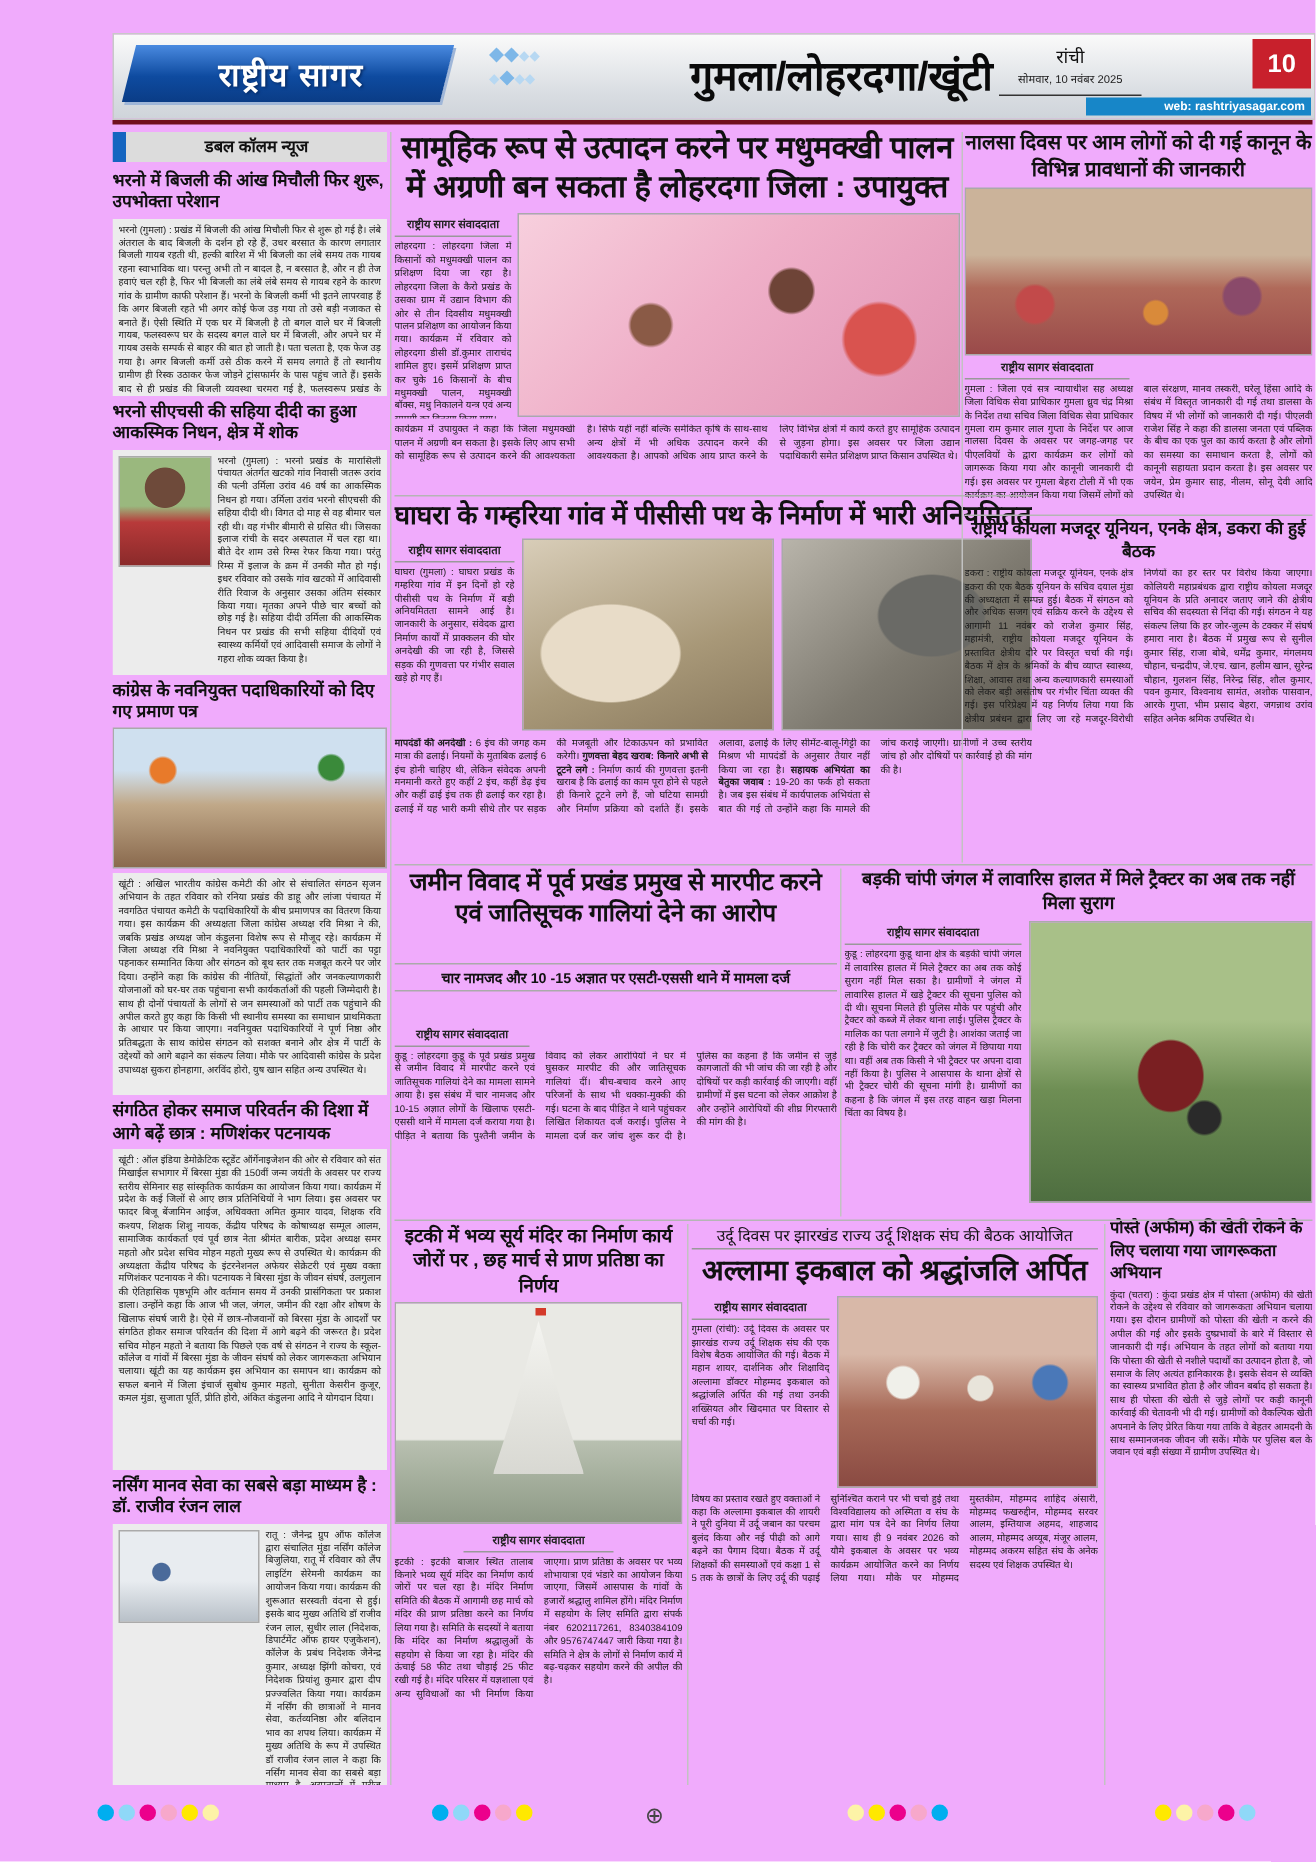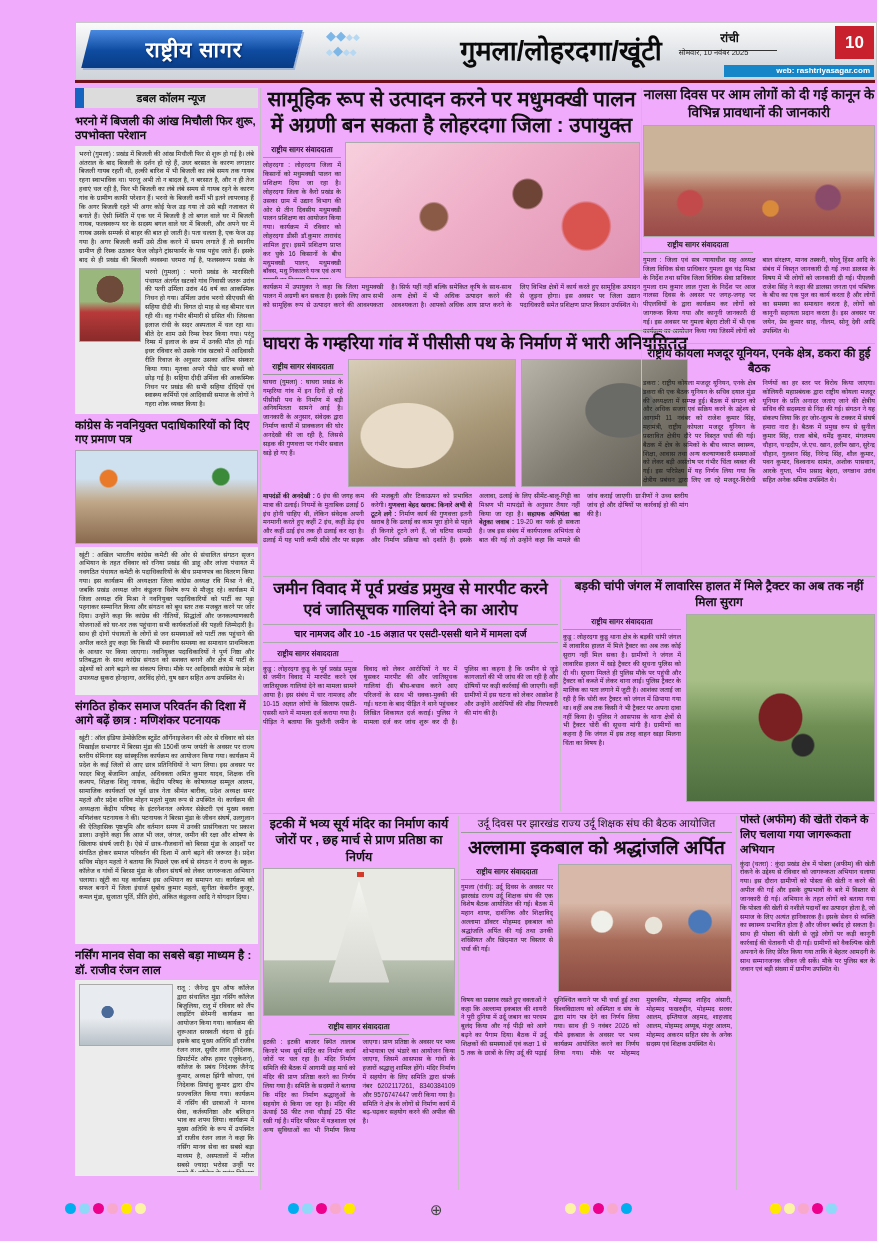--- a/index.html
+++ b/index.html
@@ -10,22 +10,22 @@
     background:linear-gradient(180deg,#fafafa,#d9dde2 70%,#cfd4da);border:1px solid #c8c8c8;}
   .logo-box{position:absolute;left:10px;top:7px;width:212px;height:38px;
     background:linear-gradient(180deg,#4a8ae0,#0e4ba0 55%,#0a3c86);
     transform:skewX(-14deg);box-shadow:2px 2px 0 #9fb6d8;}
   .logo-text{position:absolute;left:18px;top:12px;width:200px;text-align:center;
     color:#fff;font-size:21px;font-weight:bold;letter-spacing:1px;text-shadow:1px 1px 2px #05275e;}
   .diamonds{position:absolute;left:250px;top:6px;width:90px;color:#7db7e8;font-size:13px;line-height:13px;}
   .diamonds .d2{color:#b7d8f2;font-size:9px;}
   .region-title{position:absolute;left:300px;top:8px;width:370px;text-align:center;
     font-size:27px;font-weight:bold;color:#0a0a0a;}
-  .mast-city{position:absolute;right:99px;top:6px;width:95px;text-align:center;
-    font-size:12px;font-weight:bold;border-bottom:1px solid #333;padding-bottom:4px;}
+  .mast-city{position:absolute;right:115px;top:6px;width:95px;text-align:center;
+    font-size:12px;font-weight:normal;border-bottom:1px solid #333;padding-bottom:17px;}
   .mast-date{position:absolute;right:115px;top:24px;width:95px;text-align:center;font-size:7.5px;color:#222;}
   .page-num{position:absolute;right:2px;top:3px;width:39px;height:33px;background:#c8202c;
     color:#fff;font-size:17px;font-weight:bold;text-align:center;line-height:33px;}
   .web-strip{position:absolute;right:2px;bottom:2px;width:150px;height:12px;background:#1786c8;
     color:#fff;font-size:8px;font-weight:bold;text-align:right;line-height:12px;padding-right:4px;box-sizing:border-box;}
   .mast-rule{position:absolute;left:75px;top:80px;width:800px;height:3px;background:#70101e;}
   
   .byline{font-size:7.5px;font-weight:bold;color:#222;text-align:center;
     border-bottom:1px solid #999;padding:2px 0 3px;margin-bottom:3px;}
   .body-txt{font-size:6.4px;line-height:1.38;text-align:justify;color:#1c1c1c;overflow:hidden;}
@@ -73,21 +73,21 @@
      linear-gradient(140deg,#b8b4aa,#7e7a70 55%,#5e5a52);}
   .gha-body{margin-top:5px;column-count:4;column-gap:7px;height:96px;}
   .subhd{font-weight:bold;}
   
   .dakra{position:absolute;left:643px;top:346px;width:232px;height:228px;overflow:hidden;}
   .dakra-head{font-size:11.5px;font-weight:bold;line-height:1.3;text-align:center;margin-bottom:3px;}
   .dakra-body{column-count:2;column-gap:7px;height:196px;}
   
   .land{position:absolute;left:263px;top:579px;width:295px;height:232px;overflow:hidden;}
   .land-head{font-size:16px;font-weight:bold;line-height:1.3;text-align:center;}
-  .land-sub{font-size:9.5px;font-weight:bold;text-align:center;margin:3px 0;border-top:1px solid #aaa;border-bottom:1px solid #aaa;padding:2px 0;}
+  .land-sub{font-size:9.5px;font-weight:bold;text-align:center;margin:21px 0;border-top:1px solid #aaa;border-bottom:1px solid #aaa;padding:2px 0;}
   .land-body{column-count:3;column-gap:7px;height:168px;}
   
   .tractor{position:absolute;left:563px;top:579px;width:312px;height:232px;overflow:hidden;}
   .trac-head{font-size:12px;font-weight:bold;line-height:1.3;text-align:center;}
   .trac-row{display:flex;gap:5px;margin-top:4px;}
   .trac-colA{width:118px;flex:none;}
   .trac-photo{flex:1;height:188px;background:
      radial-gradient(ellipse at 50% 55%,#7a1f22 0 16%,rgba(0,0,0,0) 17%),
      radial-gradient(circle at 62% 70%,#2a2a2a 0 6%,rgba(0,0,0,0) 7%),
      linear-gradient(180deg,#a8c088 0 35%,#6e8e54 60%,#4e6e40);}
@@ -152,20 +152,21 @@
       <div class="sect-blue"></div>
       <div class="sect-label">डबल कॉलम न्यूज</div>
     </div>
 
     <div>
       <div class="l-head">भरनो में बिजली की आंख मिचौली फिर शुरू, उपभोक्ता परेशान</div>
       <div class="panel body-txt" style="height:118px;">भरनो (गुमला) : प्रखंड में बिजली की आंख मिचौली फिर से शुरू हो गई है। लंबे अंतराल के बाद बिजली के दर्शन हो रहे हैं, उधर बरसात के कारण लगातार बिजली गायब रहती थी, हल्की बारिश में भी बिजली का लंबे समय तक गायब रहना स्वाभाविक था। परन्तु अभी तो न बादल है, न बरसात है, और न ही तेज हवाएं चल रही है, फिर भी बिजली का लंबे लंबे समय से गायब रहने के कारण गांव के ग्रामीण काफी परेशान हैं। भरनो के बिजली कर्मी भी इतने लापरवाह हैं कि अगर बिजली रहते भी अगर कोई फेज उड़ गया तो उसे बड़ी नजाकत से बनाते हैं। ऐसी स्थिति में एक घर में बिजली है तो बगल वाले घर में बिजली गायब, फलस्वरूप घर के सदस्य बगल वाले घर में बिजली, और अपने घर में गायब उसके सम्पर्क से बाहर की बात हो जाती है। पता चलता है, एक फेज उड़ गया है। अगर बिजली कर्मी उसे ठीक करने में समय लगाते हैं तो स्थानीय ग्रामीण ही रिस्क उठाकर फेज जोड़ने ट्रांसफार्मर के पास पहुंच जाते हैं। इसके बाद से ही प्रखंड की बिजली व्यवस्था चरमरा गई है, फलस्वरूप प्रखंड के ग्रामीण बिजली की आंखमिचौली से काफी परेशान हैं।</div>
     </div>
 
     <div>
+      <div class="l-head">भरनो सीएचसी की सहिया दीदी का हुआ आकस्मिक निधन, क्षेत्र में शोक</div>
       <div class="panel" style="height:150px;">
         <div class="photo portrait float-photo"></div>
         <div class="body-txt" style="height:142px;">भरनो (गुमला) : भरनो प्रखंड के मारासिली पंचायत अंतर्गत खटको गांव निवासी जतरू उरांव की पत्नी उर्मिला उरांव 46 वर्ष का आकस्मिक निधन हो गया। उर्मिला उरांव भरनो सीएचसी की सहिया दीदी थी। विगत दो माह से वह बीमार चल रही थी। वह गंभीर बीमारी से ग्रसित थी। जिसका इलाज रांची के सदर अस्पताल में चल रहा था। बीते देर शाम उसे रिम्स रेफर किया गया। परंतु रिम्स में इलाज के क्रम में उनकी मौत हो गई। इधर रविवार को उसके गांव खटको में आदिवासी रीति रिवाज के अनुसार उसका अंतिम संस्कार किया गया। मृतका अपने पीछे चार बच्चों को छोड़ गई है। सहिया दीदी उर्मिला की आकस्मिक निधन पर प्रखंड की सभी सहिया दीदियों एवं स्वास्थ्य कर्मियों एवं आदिवासी समाज के लोगों ने गहरा शोक व्यक्त किया है।</div>
       </div>
     </div>
 
     <div>
       <div class="l-head">कांग्रेस के नवनियुक्त पदाधिकारियों को दिए गए प्रमाण पत्र</div>
       <div class="photo congress-photo"></div>
       <div class="panel body-txt" style="height:148px;margin-top:3px;">खूंटी : अखिल भारतीय कांग्रेस कमेटी की ओर से संचालित संगठन सृजन अभियान के तहत रविवार को रनिया प्रखंड की डाहू और लांजा पंचायत में नवगठित पंचायत कमेटी के पदाधिकारियों के बीच प्रमाणपत्र का वितरण किया गया। इस कार्यक्रम की अध्यक्षता जिला कांग्रेस अध्यक्ष रवि मिश्रा ने की, जबकि प्रखंड अध्यक्ष जोन कंडुलना विशेष रूप से मौजूद रहे। कार्यक्रम में जिला अध्यक्ष रवि मिश्रा ने नवनियुक्त पदाधिकारियों को पार्टी का पट्टा पहनाकर सम्मानित किया और संगठन को बूथ स्तर तक मजबूत करने पर जोर दिया। उन्होंने कहा कि कांग्रेस की नीतियों, सिद्धांतों और जनकल्याणकारी योजनाओं को घर-घर तक पहुंचाना सभी कार्यकर्ताओं की पहली जिम्मेदारी है। साथ ही दोनों पंचायतों के लोगों से जन समस्याओं को पार्टी तक पहुंचाने की अपील करते हुए कहा कि किसी भी स्थानीय समस्या का समाधान प्राथमिकता के आधार पर किया जाएगा। नवनियुक्त पदाधिकारियों ने पूर्ण निष्ठा और प्रतिबद्धता के साथ कांग्रेस संगठन को सशक्त बनाने और क्षेत्र में पार्टी के उद्देश्यों को आगे बढ़ाने का संकल्प लिया। मौके पर आदिवासी कांग्रेस के प्रदेश उपाध्यक्ष सुकरा होनहागा, अरविंद होरो, युष खान सहित अन्य उपस्थित थे।</div>

